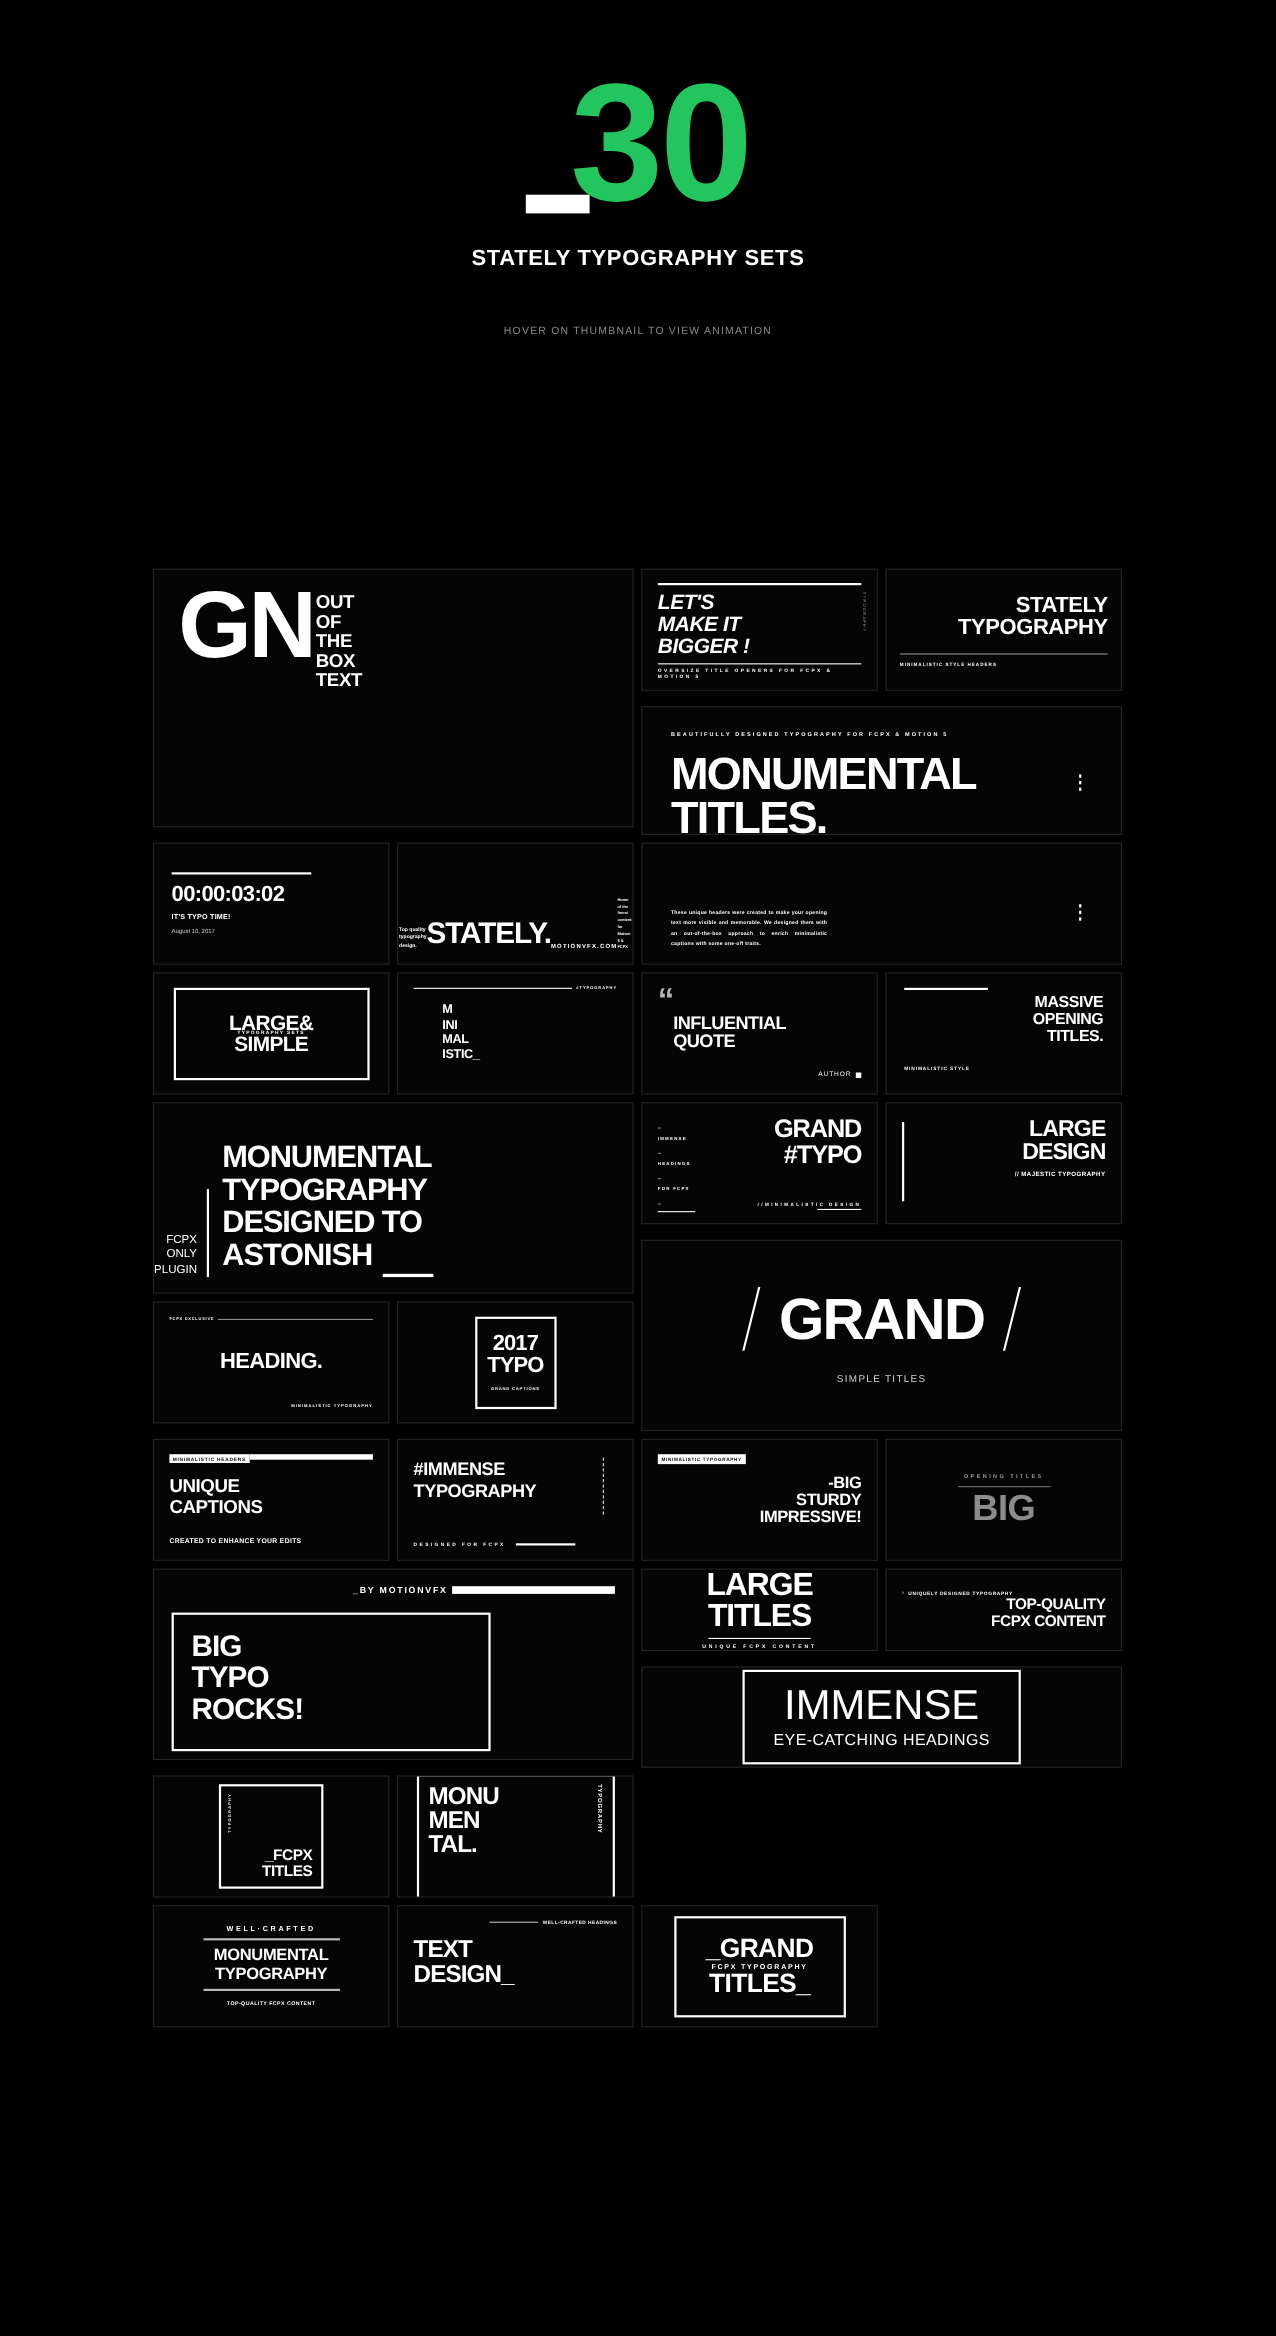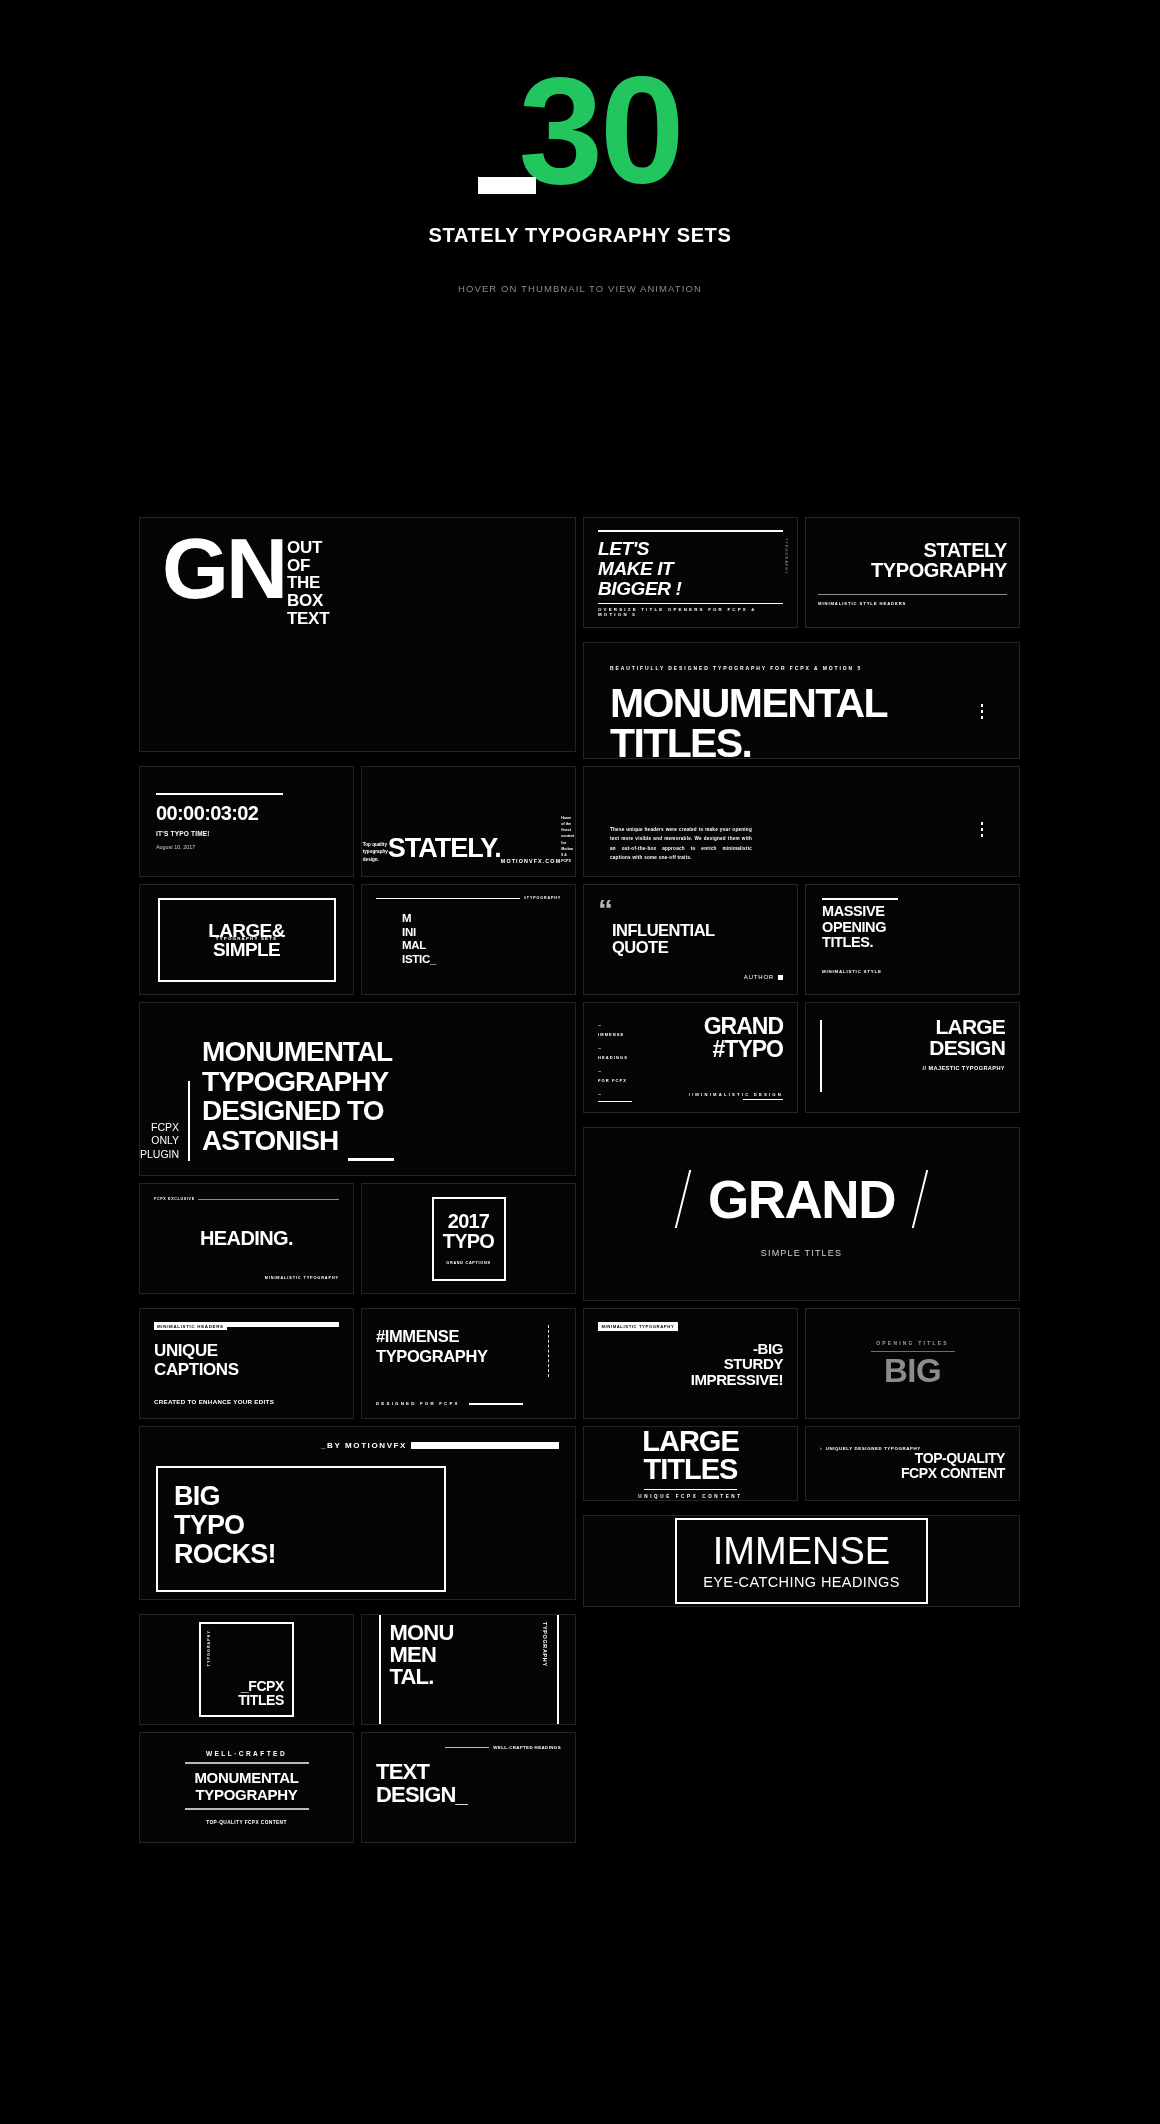--- a/index.html
+++ b/index.html
@@ -40,21 +40,21 @@
   .hero-sub {
     font-size: 20px;
     font-weight: bold;
     letter-spacing: 0.6px;
     margin-top: 22px;
   }
   .hero-hint {
     font-size: 9.5px;
     letter-spacing: 1.1px;
     color: #8a8a8a;
-    margin-top: 36px;
+    margin-top: 49px;
   }
 
   
   .grid {
     position: absolute;
     left: 139px;
     top: 517px;
     width: 882px;
   }
   .row { display: flex; gap: 7px; margin-bottom: 7px; }
@@ -151,21 +151,21 @@
   .c-quote { padding: 14px 14px; display: flex; flex-direction: column; }
   .c-quote .qr { display: flex; align-items: flex-start; }
   .c-quote .qm { color: #b5b5b5; font-size: 30px; font-weight: bold; line-height: 0.7; letter-spacing: -2px; margin-right: 1px; }
   .c-quote .tx { font-size: 16.5px; font-weight: bold; line-height: 1.02; letter-spacing: -0.5px; margin-top: 23px; }
   .c-quote .au { margin-top: auto; align-self: flex-end; font-size: 6px; letter-spacing: 0.8px; display: flex; align-items: center; gap: 4px; }
   .c-quote .au i { width: 5px; height: 5px; background: #fff; display: inline-block; }
 
   
   .c-massive { padding: 13px 16px; }
   .c-massive .ln { height: 2px; background: #fff; width: 76px; margin-bottom: 4px; }
-  .c-massive .t { font-size: 14.5px; font-weight: bold; line-height: 1.08; letter-spacing: -0.4px; }
+  .c-massive .t { font-size: 14.5px; font-weight: bold; line-height: 1.08; letter-spacing: -0.4px; text-align: right; }
   .c-massive .c { font-size: 4.4px; letter-spacing: 0.8px; font-weight: bold; margin-top: 18px; }
 
   
   .c-astonish { padding: 14px 0; display: flex; align-items: flex-end; }
   .c-astonish .lft { text-align: right; font-size: 10.5px; line-height: 1.28; padding-top: 30px; letter-spacing: 0px; }
   .c-astonish .bar { width: 2px; background: #fff; height: 80px; margin: 6px 12px 0 9px; }
   .c-astonish .rgt { font-size: 28px; font-weight: bold; line-height: 1.05; letter-spacing: -1px; padding-top: 26px; position: relative; }
   .c-astonish .ul { width: 46px; height: 3px; background: #fff; margin: 3px 0 0 146px; }
 
   
@@ -598,16 +598,23 @@
         <div class="f">TOP-QUALITY FCPX CONTENT</div>
       </div>
       <div class="card w-half h-111 c-td">
         <div class="hr">
           <div class="hl"></div>
           <div class="hk">WELL-CRAFTED HEADINGS</div>
         </div>
         <div class="t" style="white-space:pre-line">TEXT
 DESIGN_</div>
       </div>
+      <div class="card w-half h-111 c-gt">
+        <div class="box">
+          <div class="t1">_GRAND</div>
+          <div class="k">FCPX TYPOGRAPHY</div>
+          <div class="t2">TITLES_</div>
+        </div>
+      </div>
     </div>
 
   </div>
 </div>
 
 </body></html>

